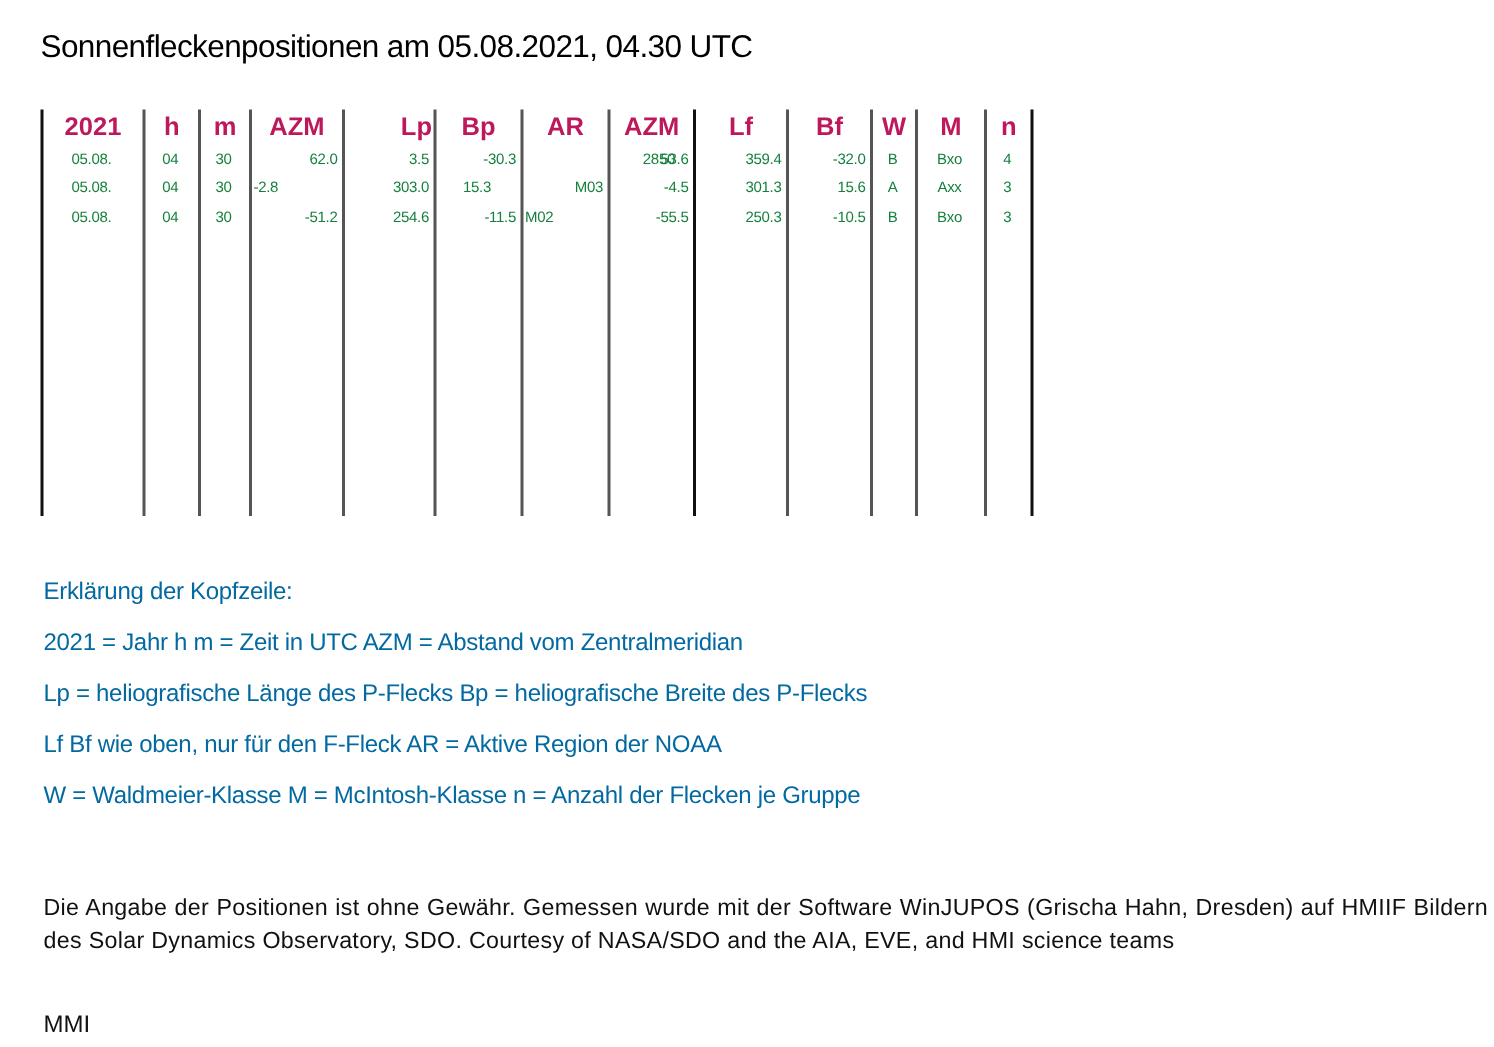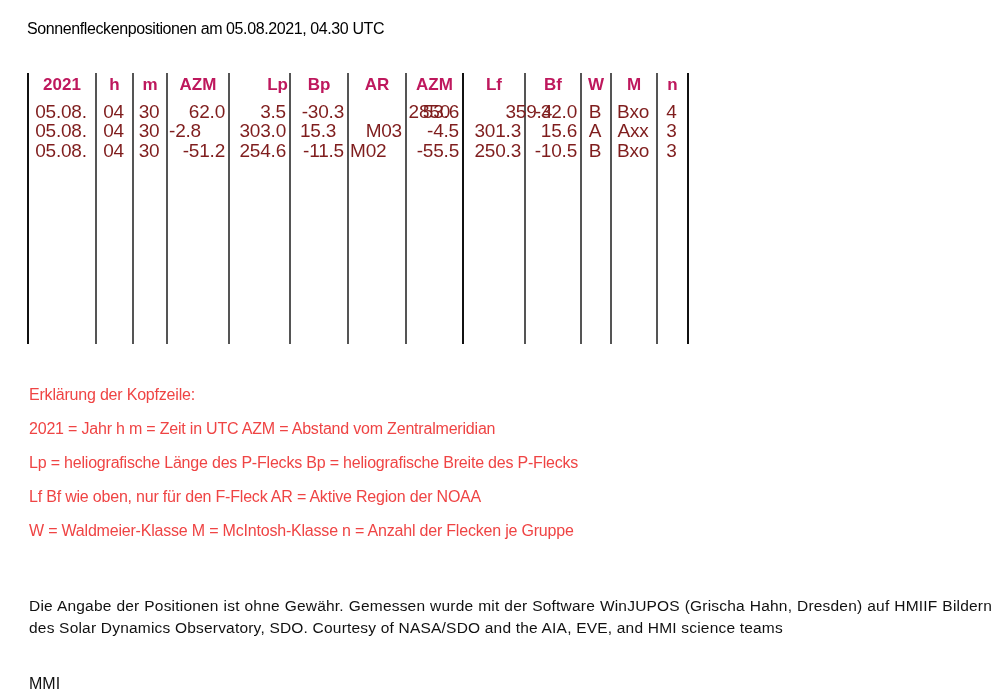--- a/index.html
+++ b/index.html
@@ -1,24 +1,24 @@
 <!DOCTYPE html>
 <html><head>
 <meta charset="utf-8">
 <style>
   html, body { margin:0; padding:0; background:#ffffff; }
   body { width:996px; height:698px; position:relative; overflow:hidden;
          font-family:"Liberation Sans", "DejaVu Sans", sans-serif; color:#111; }
-  .title { position:absolute; left:27px; top:20px; font-size:16px; letter-spacing:-0.4px;
+  .title { position:absolute; left:27px; top:20px; font-size:21px; letter-spacing:-0.4px;
            font-family:"Liberation Sans", sans-serif; color:#000; }
   .vline { position:absolute; top:73px; height:271px; width:2px; background:#555; }
   .vline.dark { background:#111; }
-  .cell { position:absolute; font-size:19px; color:#7f1d1d; white-space:nowrap; letter-spacing:-0.2px; }
+  .cell { position:absolute; font-size:10px; color:#15803d; white-space:nowrap; letter-spacing:-0.2px; }
   .hdr { position:absolute; font-size:17px; font-weight:bold; color:#be185d; top:75px; white-space:nowrap; }
-  .expl { position:absolute; left:29px; font-size:16px; color:#ef4444; white-space:nowrap; letter-spacing:-0.2px; }
+  .expl { position:absolute; left:29px; font-size:16px; color:#0369a1; white-space:nowrap; letter-spacing:-0.2px; }
   .para { position:absolute; left:29px; width:963px; top:595px; font-size:15.5px; line-height:22px;
           text-align:justify; color:#111; letter-spacing:0.2px; }
   .sig { position:absolute; left:29px; top:675px; font-size:16px; color:#111; }
 </style>
 </head>
 <body>
 
 <div class="title">Sonnenfleckenpositionen am 05.08.2021, 04.30 UTC</div>
 
 <div id="table">
@@ -50,21 +50,21 @@
     <div class="hdr" style="left: 613px; width: 42px; text-align: center;">M</div>
     <div class="hdr" style="left: 659px; width: 27px; text-align: center;">n</div>
     <div class="cell" style="top: 101px; left: 30px; width: 62px; text-align: center;">05.08.</div>
     <div class="cell" style="top: 101px; left: 98px; width: 31px; text-align: center;">04</div>
     <div class="cell" style="top: 101px; left: 135px; width: 28px; text-align: center;">30</div>
     <div class="cell" style="top: 101px; left: 169px; width: 56px; text-align: right;">62.0</div>
     <div class="cell" style="top: 101px; left: 231px; width: 55px; text-align: right;">3.5</div>
     <div class="cell" style="top: 101px; left: 292px; width: 52px; text-align: right;">-30.3</div>
     <div class="cell" style="top: 101px; left: 350px; width: 52px; text-align: right; padding-left: 48px;">2850</div>
     <div class="cell" style="top: 101px; left: 408px; width: 51px; text-align: right;">53.6</div>
-    <div class="cell" style="top: 101px; left: 465px; width: 56px; text-align: right; padding-left: 31px;">359.4</div>
+    <div class="cell" style="top: 101px; left: 465px; width: 56px; text-align: right;">359.4</div>
     <div class="cell" style="top: 101px; left: 527px; width: 50px; text-align: right;">-32.0</div>
     <div class="cell" style="top: 101px; left: 583px; width: 24px; text-align: center;">B</div>
     <div class="cell" style="top: 101px; left: 613px; width: 40px; text-align: center;">Bxo</div>
     <div class="cell" style="top: 101px; left: 659px; width: 25px; text-align: center;">4</div>
     <div class="cell" style="top: 120px; left: 30px; width: 62px; text-align: center;">05.08.</div>
     <div class="cell" style="top: 120px; left: 98px; width: 31px; text-align: center;">04</div>
     <div class="cell" style="top: 120px; left: 135px; width: 28px; text-align: center;">30</div>
     <div class="cell" style="top: 120px; left: 169px; width: 56px; ">-2.8</div>
     <div class="cell" style="top: 120px; left: 231px; width: 55px; text-align: right;">303.0</div>
     <div class="cell" style="top: 120px; left: 292px; width: 52px; text-align: center;">15.3</div>

